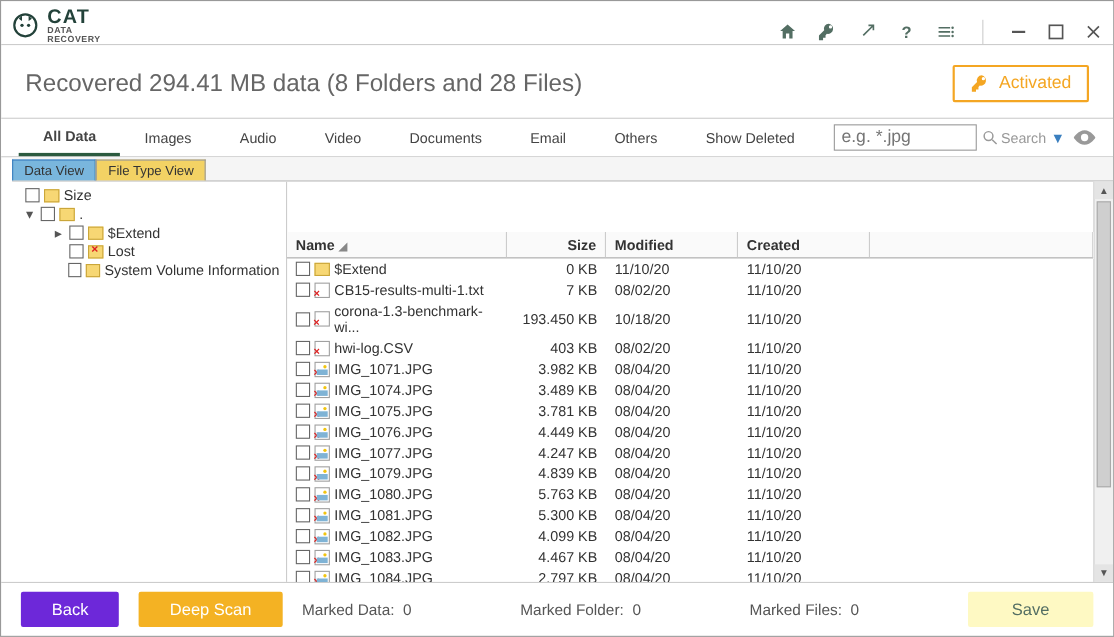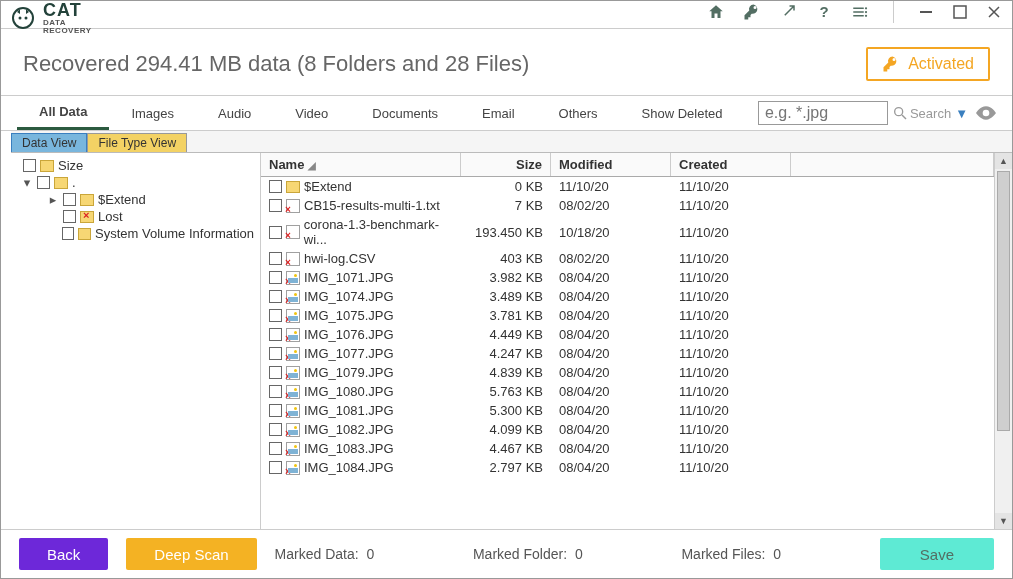--- a/index.html
+++ b/index.html
@@ -1,19 +1,19 @@
 <!DOCTYPE html>
 <html><head>
 <meta charset="utf-8">
 <style>
   * { box-sizing: border-box; margin:0; padding:0; }
   body { font-family: "Segoe UI", Arial, sans-serif; font-size:13px; color:#333; background:#fff; width:1013px; height:579px; overflow:hidden; border:1px solid #999; display:flex; flex-direction:column; }
   
   
-  .titlebar { height:28px; display:flex; align-items:flex-start; padding:0 10px; border-bottom:1px solid #ccc; }
+  .titlebar { height:40px; display:flex; align-items:flex-end; padding:0 10px; border-bottom:1px solid #ccc; }
   .logo { display:flex; align-items:center; gap:4px; font-weight:bold; }
   .logo-icon { width:28px; height:24px; }
   .logo-text { display:flex; flex-direction:column; line-height:1; font-family: Arial, sans-serif; }
   .logo-cat { font-size:18px; font-weight:900; letter-spacing:1px; color:#23423a; }
   .logo-sub { font-size:8px; font-weight:700; color:#555; letter-spacing:0.5px; }
   .titlebar-spacer { flex:1; }
   .titlebar-icons { display:flex; gap:18px; align-items:center; color:#536e63; }
   .tb-icon { width:18px; height:18px; cursor:pointer; }
   .tb-sep { width:1px; height:22px; background:#ccc; margin:0 6px; }
   .win-btn { width:16px; height:16px; cursor:pointer; color:#555; }
@@ -44,21 +44,21 @@
   .tree-row { display:flex; align-items:center; gap:4px; padding:1px 0; white-space:nowrap; }
   .tree-indent-1 { padding-left:0px;} .tree-indent-2{padding-left:14px;} .tree-indent-3{padding-left:40px;}
   .tree-toggle { width:12px; display:inline-block; text-align:center; color:#555; cursor:pointer; }
   .chk { width:13px; height:13px; border:1px solid #666; display:inline-block; cursor:pointer; }
   .folder-ico { width:14px; height:12px; background:#f7d774; border:1px solid #caa63a; display:inline-block; }
   .folder-ico.del { position:relative; }
   .folder-ico.del::after { content:"×"; color:#d22; position:absolute; left:2px; top:-3px; font-weight:bold; font-size:11px;}
   
   
   .grid-wrapper { flex:1; display:flex; position:relative; }
-  .grid { flex:1; overflow:auto; }
+  .grid { flex:1; overflow:auto;margin-top:46px; }
   .grid-header { display:flex; border-bottom:1px solid #aaa; background:#fafafa; position:sticky; top:0; }
   .gh { padding:4px 8px; font-weight:600; font-size:13px; border-right:1px solid #ccc; }
   .col-name{width:200px;} .col-size{width:90px; text-align:right;} .col-mod{width:120px;} .col-created{width:120px;} .col-rest{flex:1;}
   .grid-row { display:flex; align-items:center; padding:2px 0; font-size:13px; }
   .cell-name { width:200px; display:flex; align-items:center; gap:4px; padding-left:8px;}
   .cell-size { width:90px; text-align:right; padding-right:8px;}
   .cell-mod { width:120px; padding-left:8px;}
   .cell-created { width:120px; padding-left:8px;}
   .file-ico { width:14px; height:14px; display:inline-block; border:1px solid #a0a0a0; background:#fff; position:relative;}
   .file-ico.img::after { content:""; position:absolute; left:1px; top:6px; right:1px; bottom:1px; background:#7fb3d5;}
@@ -70,21 +70,21 @@
   .vscroll .arrow { height:16px; background:#e4e4e4; text-align:center; font-size:9px; line-height:16px; color:#555; cursor:pointer; }
   .vscroll .thumb { position:absolute; left:2px; right:2px; top:18px; height:260px; background:#cfcfcf; border:1px solid #aaa; }
   
   
   .footer { height:48px; display:flex; align-items:center; padding:0 18px; gap:18px; }
   .btn { height:32px; padding:0 28px; display:flex; align-items:center; justify-content:center; color:#fff; font-size:15px; cursor:pointer; border-radius:2px; }
   .btn.back { background:#6d28d9; }
   .btn.deep { background:#f4b223; }
   .stat { color:#555; font-size:14px; }
   .footer-spacer{flex:1;}
-  .btn.save { background:#5eead4; color:#536e63; padding:0 40px; }
+  .btn.save { background:#fef9c3; color:#536e63; padding:0 40px; }
 </style>
 </head>
 <body>
 
 <div class="titlebar">
   <div class="logo">
     <svg class="logo-icon" viewBox="0 0 28 24">
         <circle cx="12" cy="12" r="10" fill="none" stroke="#23423a" stroke-width="2"></circle>
         <path d="M6 6 L9 3 L9 8 Z M18 6 L15 3 L15 8 Z" fill="#23423a"></path>
         <circle cx="9" cy="12" r="1.5" fill="#23423a"></circle>

